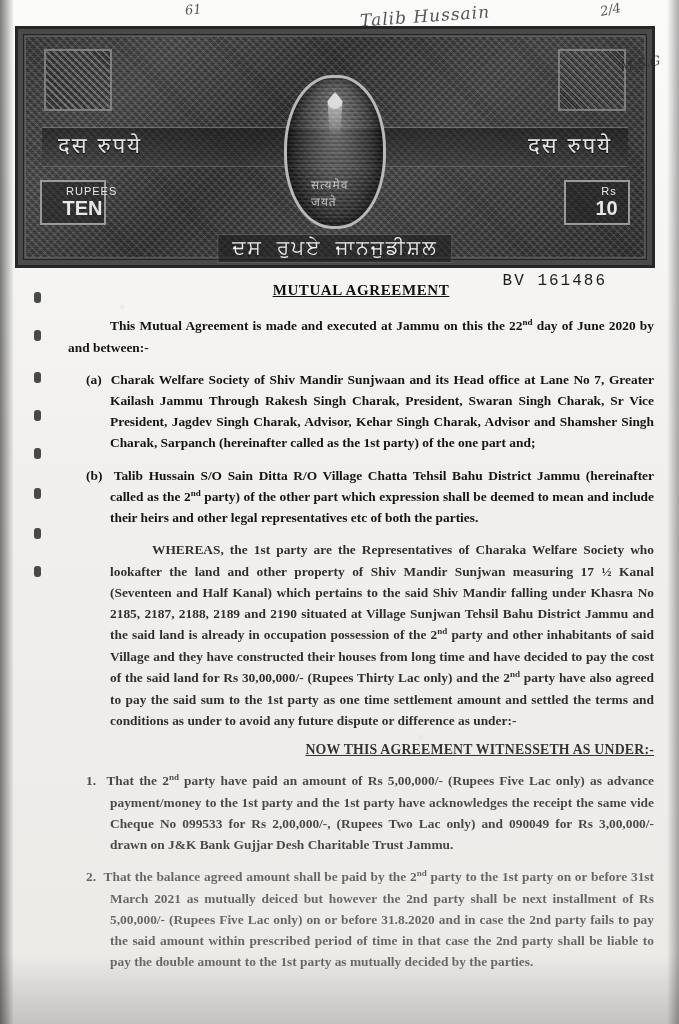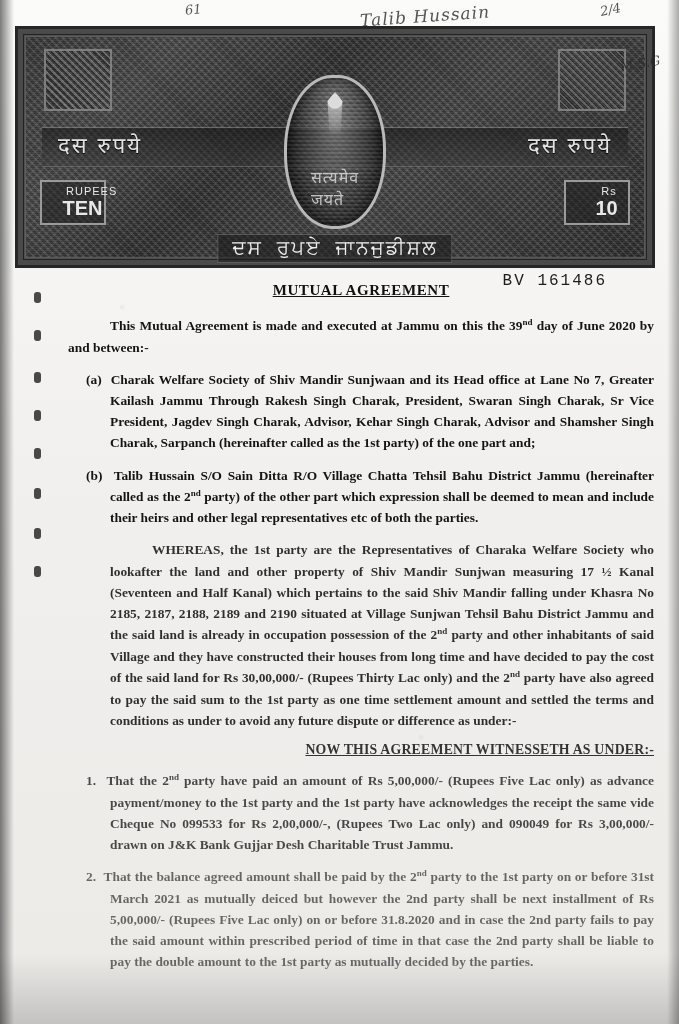--- a/index.html
+++ b/index.html
@@ -122,21 +122,21 @@
       radial-gradient(circle at 50% 22%, #dcdcdc 0 7px, transparent 8px),
       linear-gradient(180deg, rgba(220,220,220,0.85), rgba(120,120,120,0.3));
     clip-path: polygon(50% 0%, 72% 22%, 66% 100%, 34% 100%, 28% 22%);
   }
   .stamp .devanagari {
     position: absolute;
     left: 50%;
     bottom: 16px;
     transform: translateX(-50%);
     font-family: Liberation Mono, monospace;
-    font-size: 16px;
+    font-size: 12px;
     color: #d9d9d9;
     opacity: 0.85;
     letter-spacing: 1px;
   }
   .stamp .band {
     position: absolute;
     left: 24px; right: 24px;
     top: 98px;
     height: 38px;
     background: linear-gradient(180deg, rgba(20,20,20,0.55), rgba(60,60,60,0.35));
@@ -309,21 +309,21 @@
   <div class="blot" style="top:448px"></div>
   <div class="blot" style="top:488px"></div>
   <div class="blot" style="top:528px"></div>
   <div class="blot" style="top:566px"></div>
 
   <div class="doc">
 
     <h1 class="doc-title">MUTUAL AGREEMENT</h1>
 
     <p class="para lead">
-      <span>This Mutual Agreement is made and executed at Jammu on this the 39</span><span class="sub">nd</span><span> day of June 2020 by and between:-</span>
+      <span>This Mutual Agreement is made and executed at Jammu on this the 22</span><span class="sub">nd</span><span> day of June 2020 by and between:-</span>
     </p>
 
     <p class="para indent-1">
       <b>(a)</b>&nbsp;&nbsp;<span>Charak Welfare Society of Shiv Mandir Sunjwaan and its Head office at Lane No 7, Greater Kailash Jammu Through Rakesh Singh Charak, President, Swaran Singh Charak, Sr Vice President, Jagdev Singh Charak, Advisor, Kehar Singh Charak, Advisor and Shamsher Singh Charak, Sarpanch (hereinafter called as the 1st party) of the one part and;</span>
     </p>
 
     <p class="para indent-1">
       <b>(b)</b>&nbsp;&nbsp;<span>Talib Hussain S/O Sain Ditta R/O Village Chatta Tehsil Bahu District Jammu (hereinafter called as the 2</span><span class="sub">nd</span><span> party) of the other part which expression shall be deemed to mean and include their heirs and other legal representatives etc of both the parties.</span>
     </p>
 

